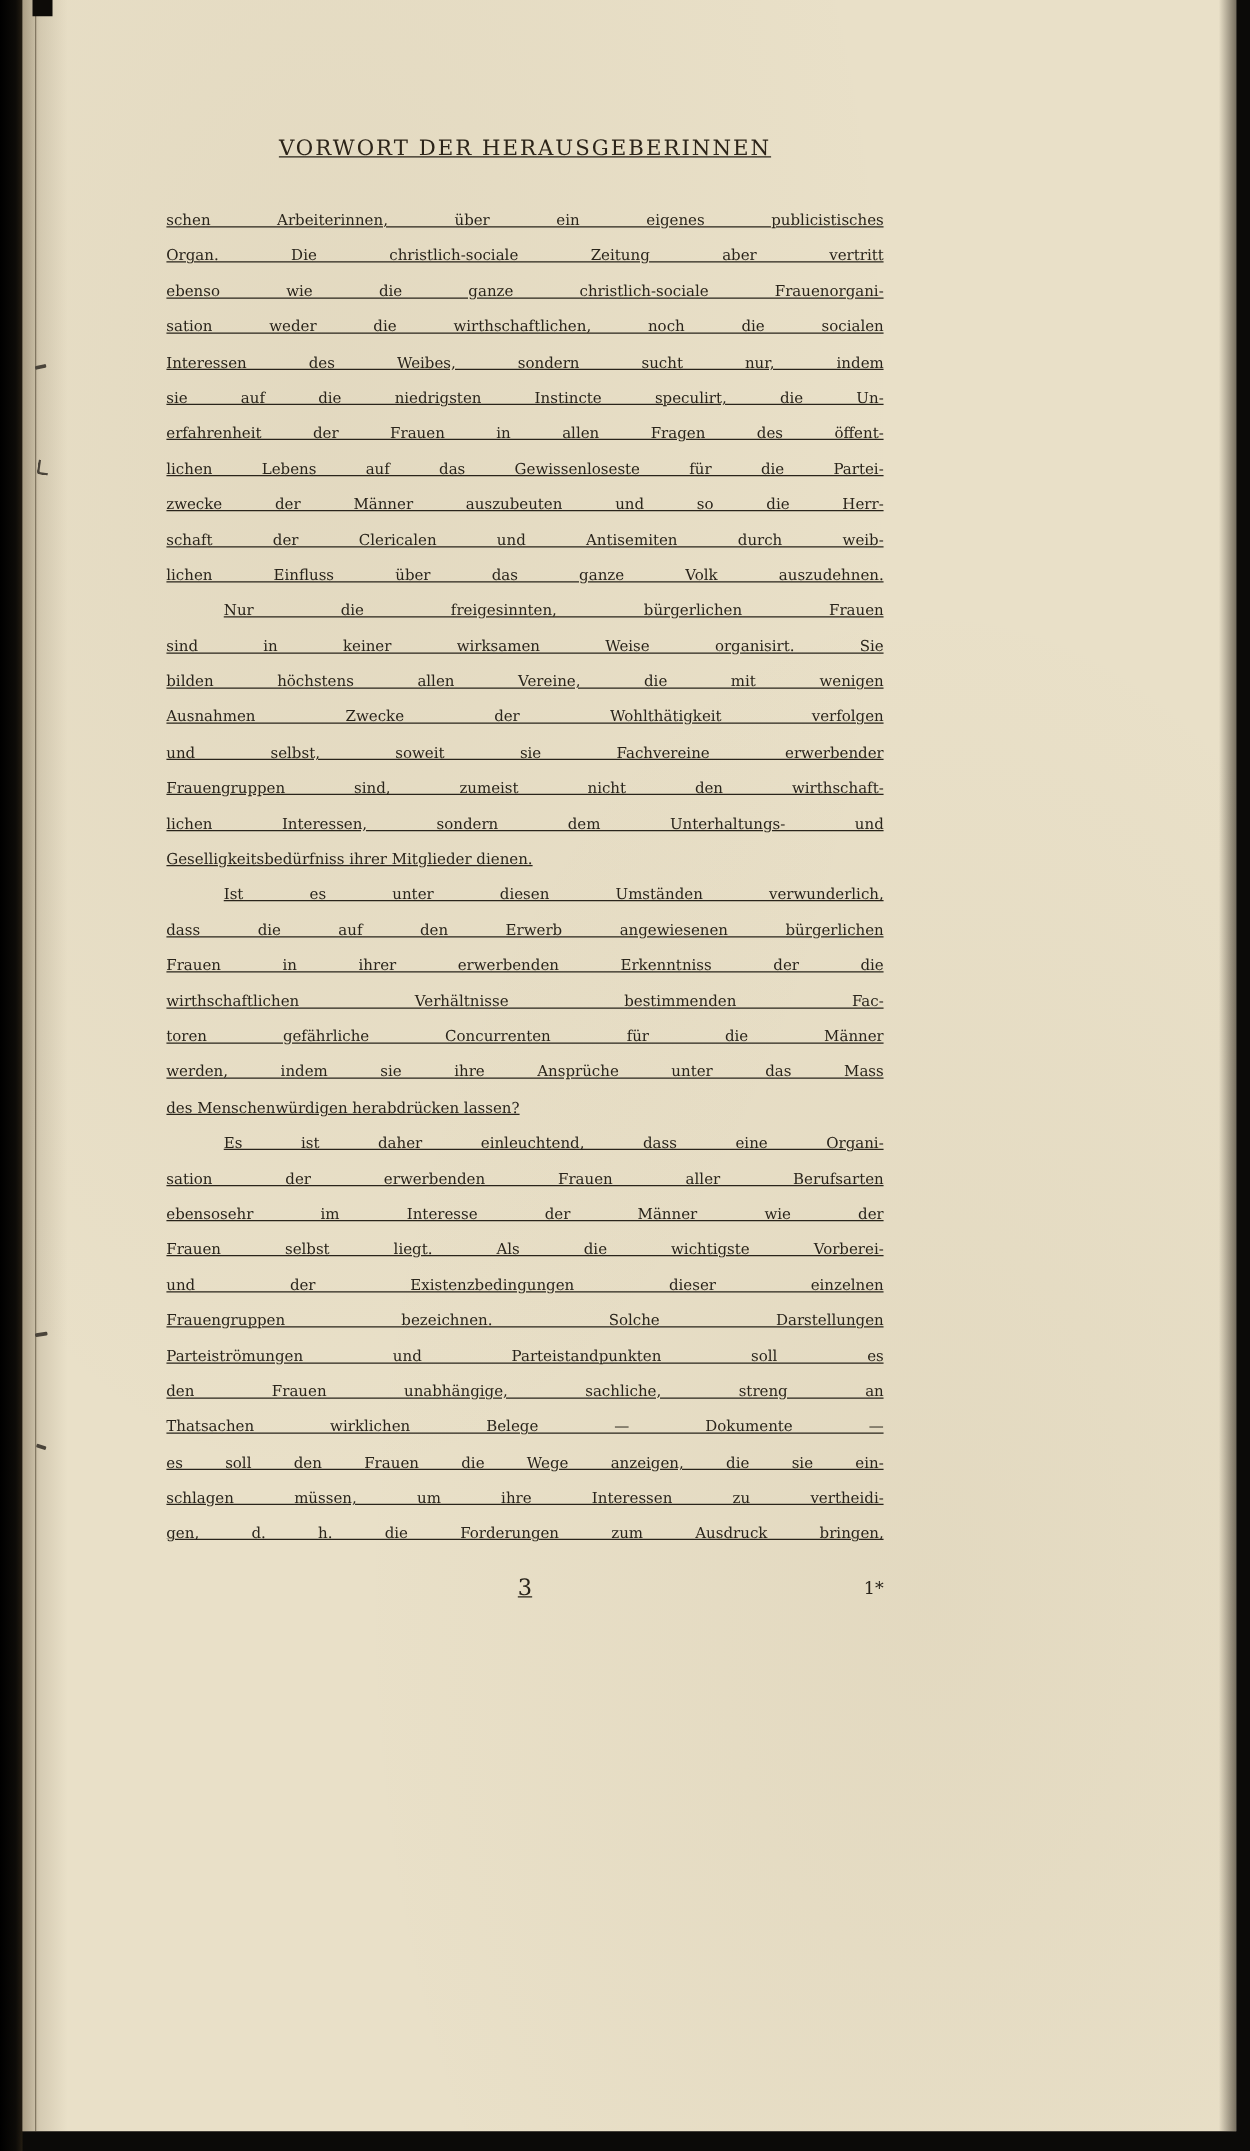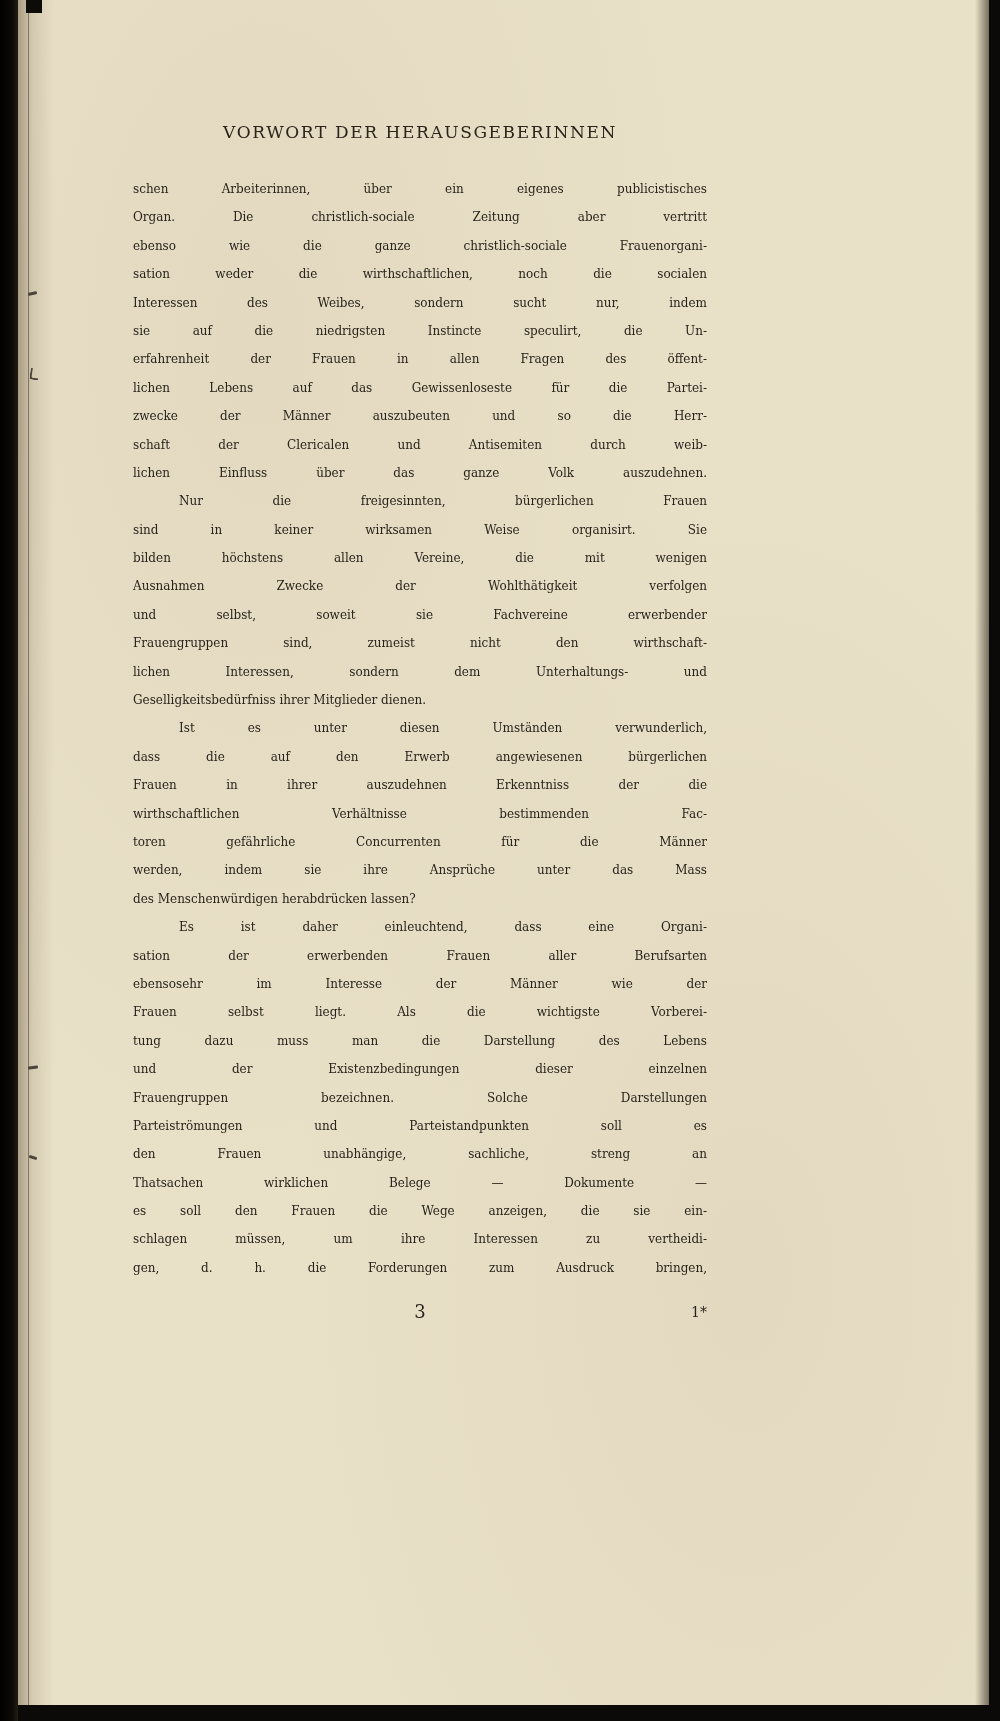--- a/index.html
+++ b/index.html
@@ -66,23 +66,24 @@
   
   .mark { position: absolute; background: #4a443a; border-radius: 1px; }
   .mark.m1 { left: 10px; top: 292px; width: 9px; height: 3px; transform: rotate(-12deg); }
   .mark.m2 { left: 12px; top: 368px; width: 7px; height: 10px; background: transparent; border-left: 2px solid #4a443a; border-bottom: 2px solid #4a443a; transform: rotate(8deg); border-radius: 0 0 0 3px; }
   .mark.m3 { left: 10px; top: 1066px; width: 10px; height: 3px; transform: rotate(-8deg); }
   .mark.m4 { left: 11px; top: 1156px; width: 8px; height: 3px; transform: rotate(18deg); }
 
   .content {
     position: absolute;
     left: 115px;
-    top: 121px;
+    top: 108px;
     width: 574px;
     color: #29241b;
+    text-decoration: underline;
   }
   .header-title {
     text-align: center;
     font-size: 17px;
     line-height: 22px;
     letter-spacing: 1.6px;
     color: #2c2419;
     white-space: nowrap;
   }
   .text-body {
@@ -153,32 +154,31 @@
             <div class="line">bilden  höchstens  allen  Vereine,  die  mit  wenigen</div>
             <div class="line">Ausnahmen  Zwecke  der  Wohlthätigkeit  verfolgen</div>
             <div class="line">und  selbst,  soweit  sie  Fachvereine  erwerbender</div>
             <div class="line">Frauengruppen sind, zumeist nicht den wirthschaft-</div>
             <div class="line">lichen Interessen, sondern dem Unterhaltungs- und</div>
             <div class="line unjust">Geselligkeitsbedürfniss ihrer Mitglieder dienen.</div>
           </div>
           <div class="paragraph">
             <div class="line indent">Ist es unter diesen Umständen verwunderlich,</div>
             <div class="line">dass die auf den Erwerb angewiesenen bürgerlichen</div>
-            <div class="line">Frauen  in  ihrer  auszudehnen  Erkenntniss  der  die</div>
+            <div class="line">Frauen  in  ihrer  erwerbenden  Erkenntniss  der  die</div>
             <div class="line">wirthschaftlichen  Verhältnisse  bestimmenden  Fac-</div>
             <div class="line">toren  gefährliche  Concurrenten  für  die  Männer</div>
             <div class="line">werden, indem sie ihre Ansprüche unter das Mass</div>
             <div class="line unjust">des Menschenwürdigen herabdrücken lassen?</div>
           </div>
           <div class="paragraph">
             <div class="line indent">Es ist daher einleuchtend, dass eine Organi-</div>
             <div class="line">sation  der  erwerbenden  Frauen  aller  Berufsarten</div>
             <div class="line">ebensosehr  im  Interesse  der  Männer  wie  der</div>
             <div class="line">Frauen  selbst  liegt.  Als  die  wichtigste  Vorberei-</div>
-            <div class="line">tung  dazu  muss  man  die  Darstellung  des  Lebens</div>
             <div class="line">und  der  Existenzbedingungen  dieser  einzelnen</div>
             <div class="line">Frauengruppen  bezeichnen.  Solche  Darstellungen</div>
             <div class="line">Parteiströmungen  und  Parteistandpunkten  soll  es</div>
             <div class="line">den  Frauen  unabhängige,  sachliche,  streng  an</div>
             <div class="line">Thatsachen  wirklichen  Belege  —  Dokumente  —</div>
             <div class="line">es soll den Frauen die Wege anzeigen, die sie ein-</div>
             <div class="line">schlagen müssen, um ihre Interessen zu vertheidi-</div>
             <div class="line">gen, d. h. die Forderungen zum Ausdruck bringen,</div>
           </div>
         </div>

